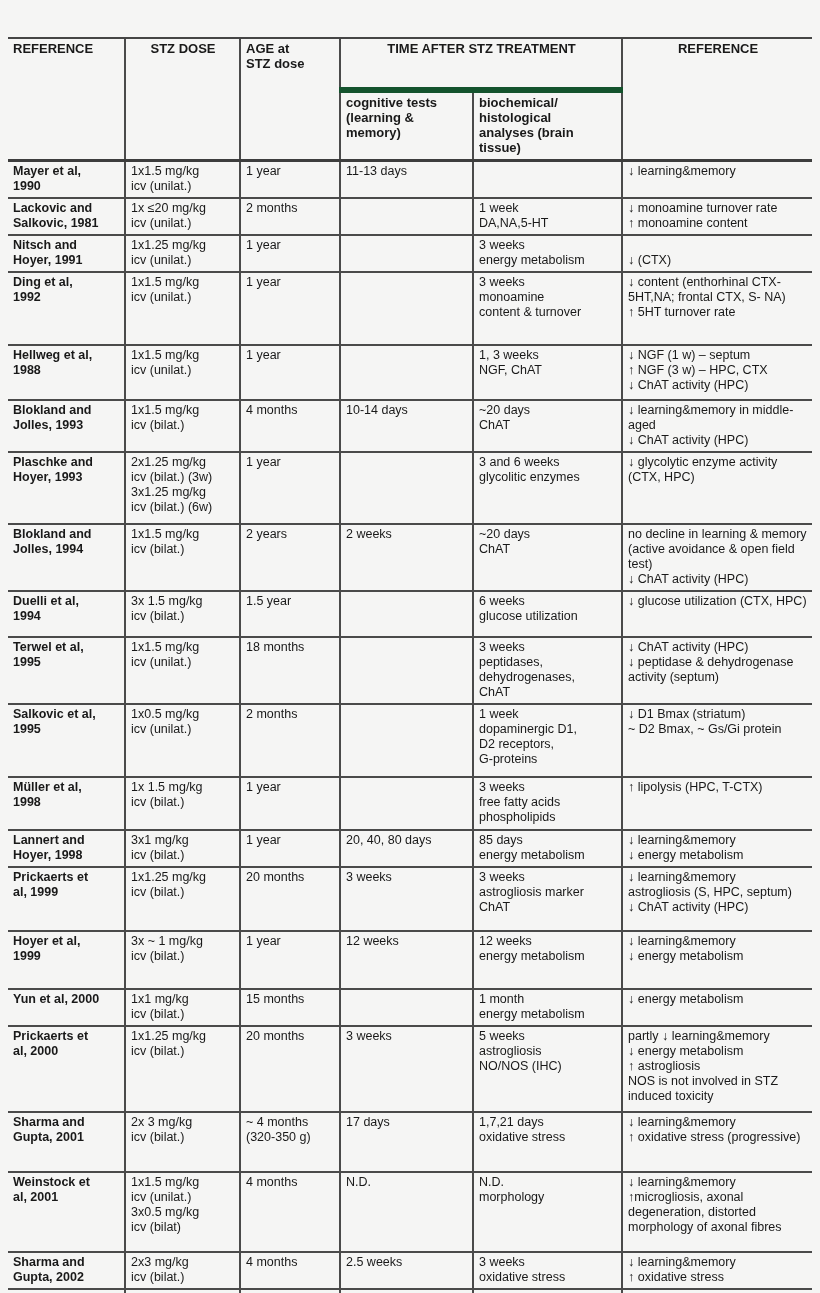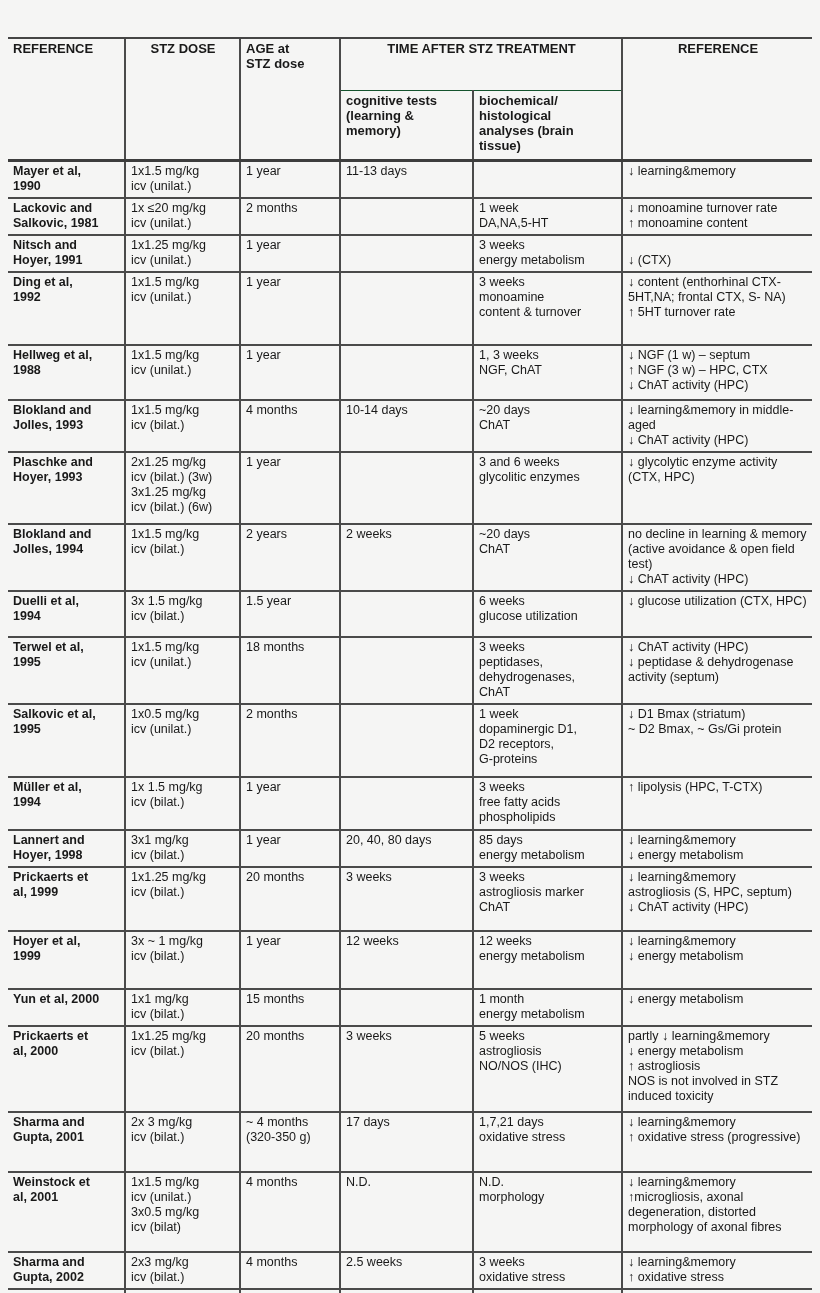--- a/index.html
+++ b/index.html
@@ -35,21 +35,21 @@
   th,td{
     vertical-align:top;
     text-align:left;
     padding:2px 4px 3px 5px;
     white-space:pre-line;
     overflow:hidden;
     font-weight:normal;
   }
   
   thead tr.h1 th{border-top:2px solid #454545;}
-  thead tr.h2 th{border-top:1px solid #14532d;}
+  thead tr.h2 th{border-top:6px solid #14532d;}
   tbody tr td{border-top:2px solid #4a4a4a;}
   tbody tr:first-child td{border-top:3px solid #3d3d3d;}
   
   .vl{border-left:2px solid #4a4a4a;}
 
   thead th{font-weight:bold;font-size:13px;}
   th.center{text-align:center;}
   td.ref{font-weight:bold;}
 
   thead tr.h1{height:52px;}
@@ -251,21 +251,21 @@
     <td class="vl">1 week
 dopaminergic D1,
 D2 receptors,
 G-proteins</td>
     <td class="vl">↓ D1 Bmax (striatum)
 ~ D2 Bmax, ~ Gs/Gi protein</td>
   </tr>
 
   <tr>
     <td class="ref">Müller et al,
-1994</td>
+1998</td>
     <td class="vl">1x 1.5 mg/kg
 icv (bilat.)</td>
     <td class="vl">1 year</td>
     <td class="vl"></td>
     <td class="vl">3 weeks
 free fatty acids
 phospholipids</td>
     <td class="vl">↑ lipolysis (HPC, T-CTX)</td>
   </tr>
 

